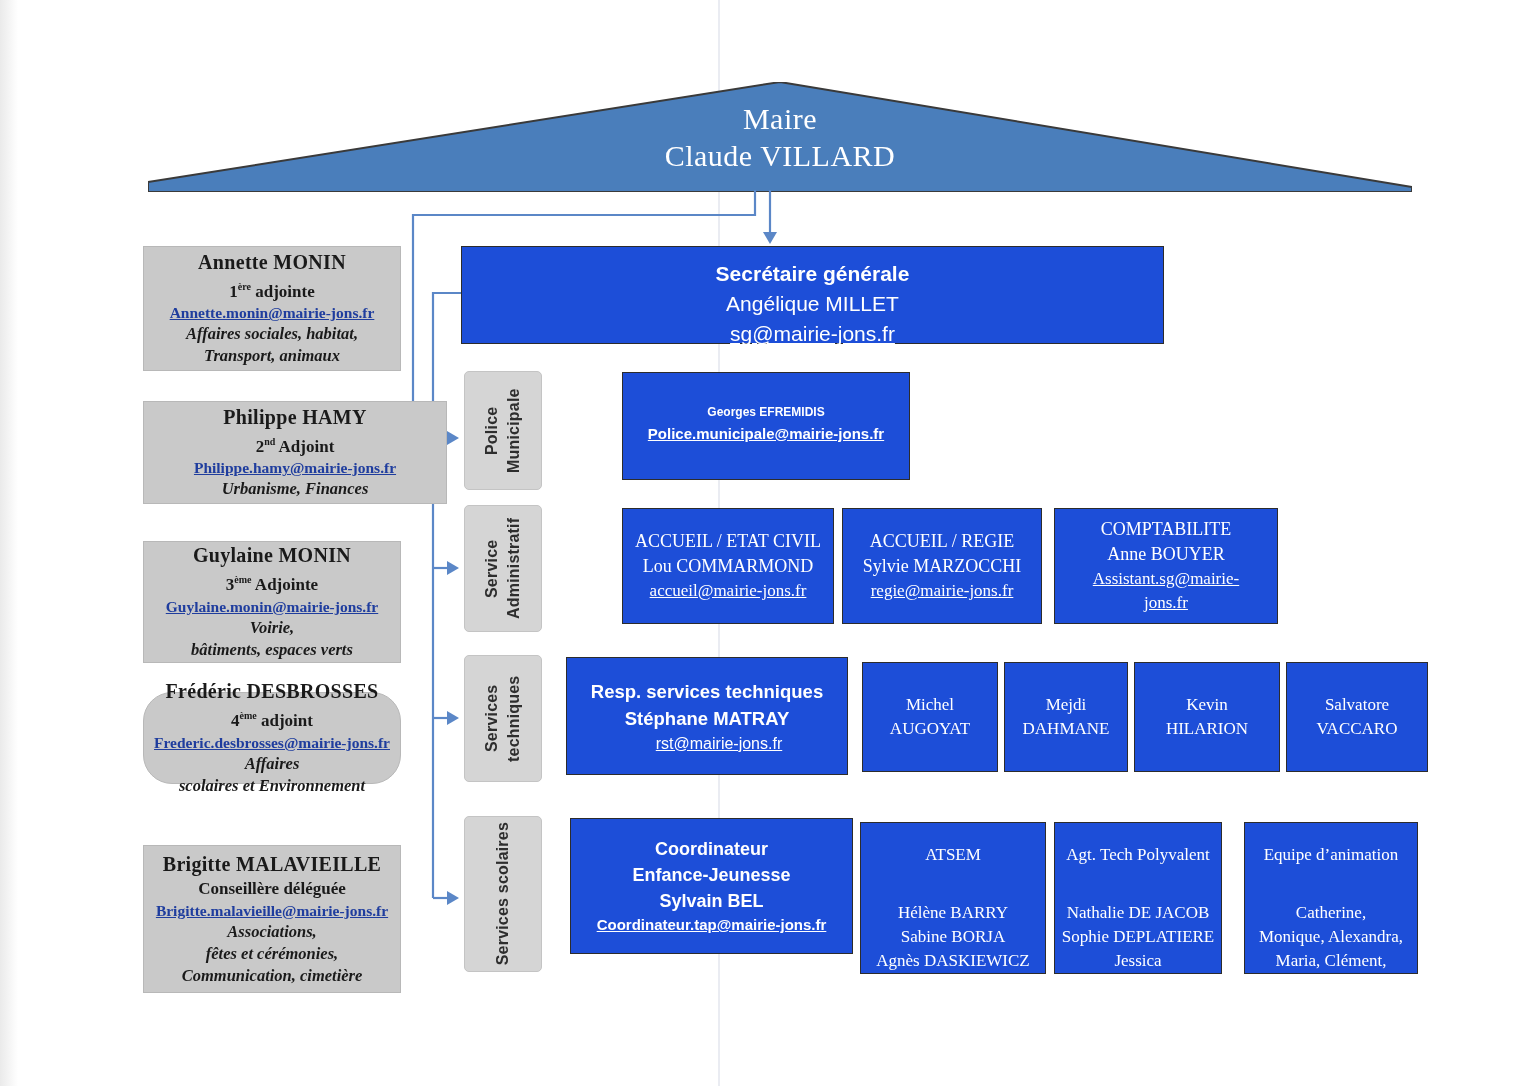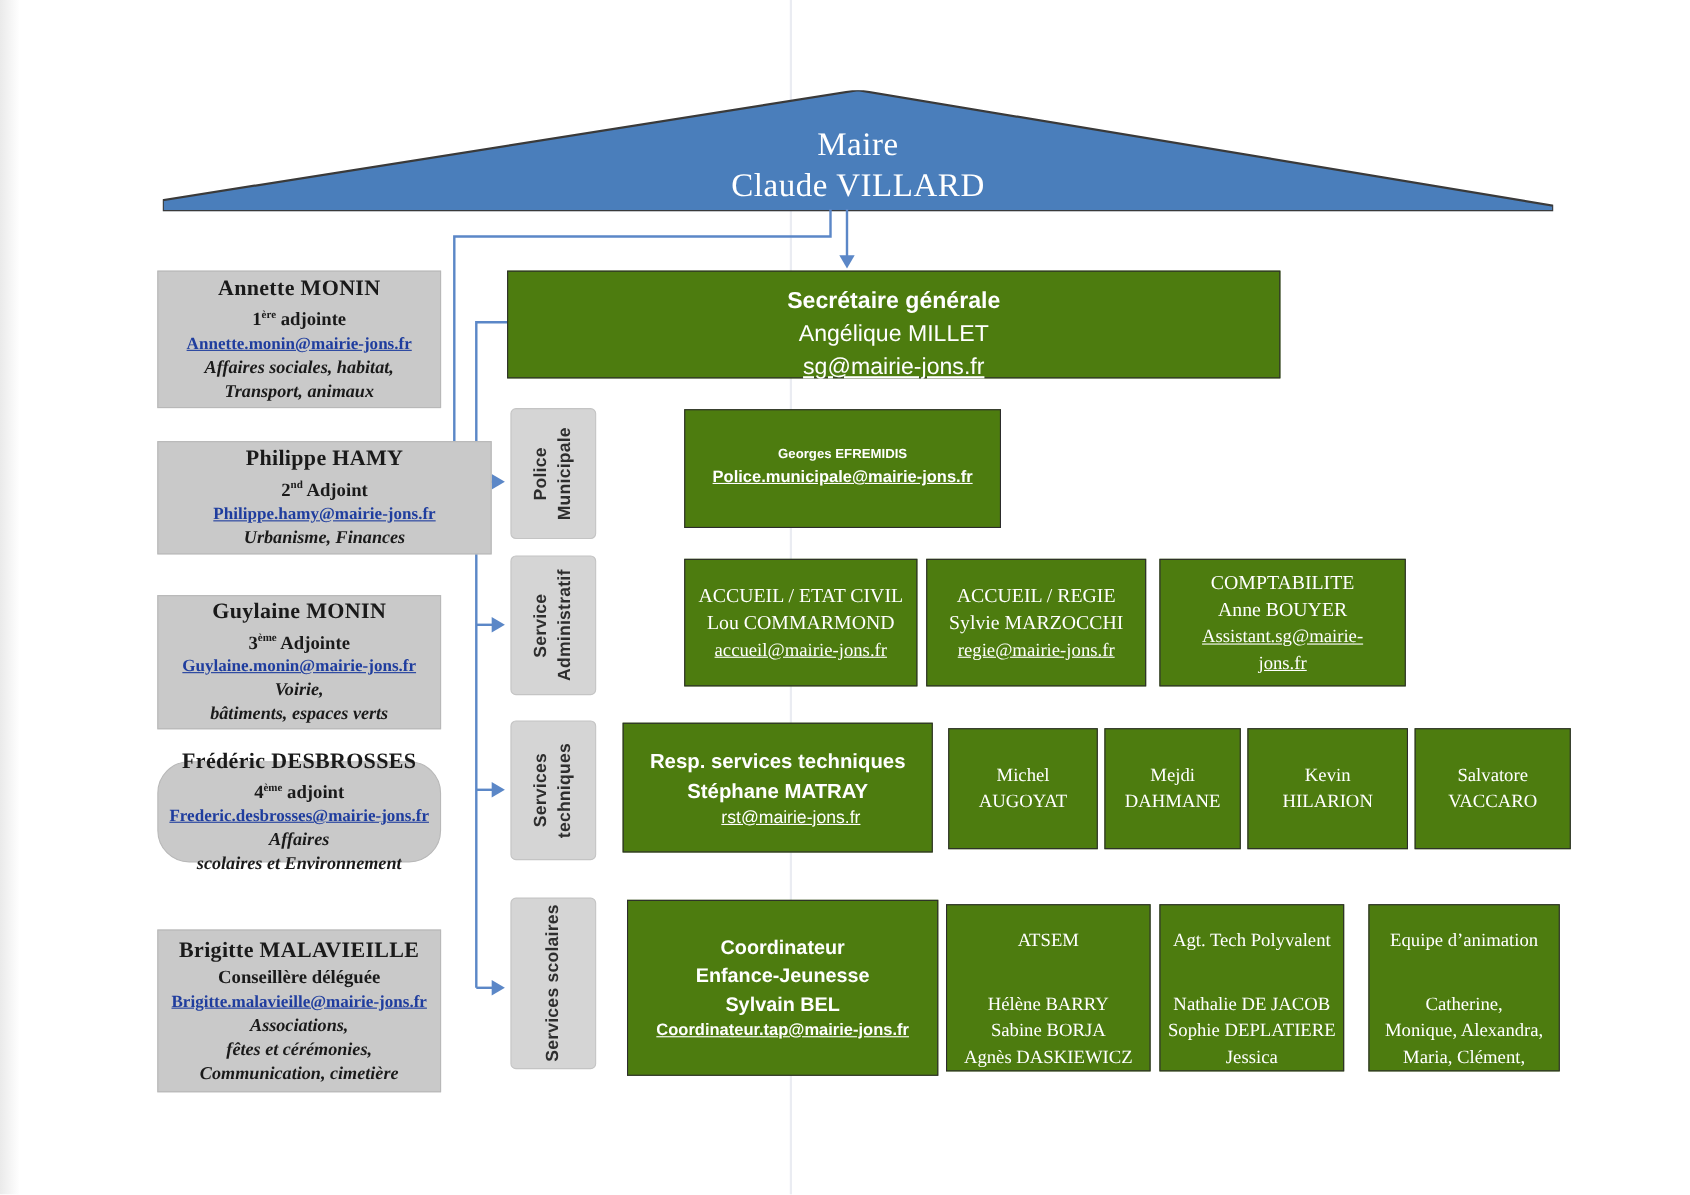--- a/index.html
+++ b/index.html
@@ -9,38 +9,38 @@
   
   .scanline{position:absolute;top:0;width:2px;height:1086px;background:#e3e6ee;opacity:.75;}
   .edge-shadow{position:absolute;left:0;top:0;width:18px;height:1086px;
       background:linear-gradient(to right,#d9d9d9,rgba(255,255,255,0));opacity:.55;}
 
   
   .apex{position:absolute;left:148px;top:82px;width:1264px;height:110px;}
   .apex svg{display:block;}
   .apex-text{position:absolute;left:0;top:0;width:1264px;height:110px;
       display:flex;flex-direction:column;align-items:center;justify-content:flex-end;
-      padding-bottom:4px;box-sizing:border-box;color:#ffffff;
+      padding-bottom:17px;box-sizing:border-box;color:#ffffff;
       font-family:"Liberation Serif",serif;}
   .apex-text .l1{font-size:30px;line-height:36px;letter-spacing:.5px;}
   .apex-text .l2{font-size:30px;line-height:38px;letter-spacing:.5px;}
 
   
   .gbox{position:absolute;background:#c9c9c9;border:1px solid #b8b8b8;
       box-sizing:border-box;display:flex;flex-direction:column;
       align-items:center;justify-content:center;text-align:center;
       font-family:"Liberation Serif",serif;color:#1a1a1a;}
   .gbox .nm{font-weight:bold;font-size:20px;line-height:25px;letter-spacing:.3px;}
   .gbox .rl{font-weight:bold;font-size:17px;line-height:23px;}
   .gbox .rl sup{font-size:10px;margin-top:48px;}
   .gbox .ml{font-weight:bold;font-size:15.5px;line-height:21px;color:#1f3d9e;
       text-decoration:underline;}
   .gbox .du{font-style:italic;font-weight:bold;font-size:16.5px;line-height:22px;}
 
-  .bbox{position:absolute;background:#4d7c0f;border:1.5px solid #2c2c2c;
+  .bbox{position:absolute;background:#1d4ed8;border:1.5px solid #2c2c2c;
       box-sizing:border-box;display:flex;flex-direction:column;
       align-items:center;justify-content:center;text-align:center;color:#ffffff;}
 
   
   #sg{left:461px;top:246px;width:703px;height:98px;justify-content:flex-start;padding-top:12px;}
   #sg .t1{font-family:"Liberation Sans",sans-serif;font-weight:bold;font-size:21px;line-height:30px;}
   #sg .t2{font-family:"Liberation Sans",sans-serif;font-size:21px;line-height:30px;}
   #sg .t3{font-family:"Liberation Sans",sans-serif;font-size:21px;line-height:30px;
           text-decoration:underline;}
 
@@ -70,21 +70,21 @@
   #tech-lead .t1{font-family:"Liberation Sans",sans-serif;font-weight:bold;font-size:18.5px;line-height:27px;}
   #tech-lead .t2{font-family:"Liberation Sans",sans-serif;font-size:16px;line-height:23px;text-decoration:underline;margin-left:24px;}
   .tech{top:662px;height:110px;}
   .tech .l{font-family:"Liberation Serif",serif;font-size:17px;line-height:24px;}
   #tech1{left:862px;width:136px;}
   #tech2{left:1004px;width:124px;}
   #tech3{left:1134px;width:146px;}
   #tech4{left:1286px;width:142px;}
 
   
-  #sco-lead{left:570px;top:818px;width:283px;height:160px;}
+  #sco-lead{left:570px;top:818px;width:283px;height:136px;}
   #sco-lead .t1{font-family:"Liberation Sans",sans-serif;font-weight:bold;font-size:18px;line-height:26px;}
   #sco-lead .t2{font-family:"Liberation Sans",sans-serif;font-weight:bold;font-size:15px;line-height:22px;
        text-decoration:underline;}
   .sco{top:822px;height:152px;justify-content:flex-start;padding-top:20px;}
   .sco .h{font-family:"Liberation Serif",serif;font-size:17px;line-height:24px;}
   .sco .names{font-family:"Liberation Serif",serif;font-size:17px;line-height:24px;margin-top:34px;}
   #sco1{left:860px;width:186px;}
   #sco2{left:1054px;width:168px;}
   #sco3{left:1244px;width:174px;}
 

